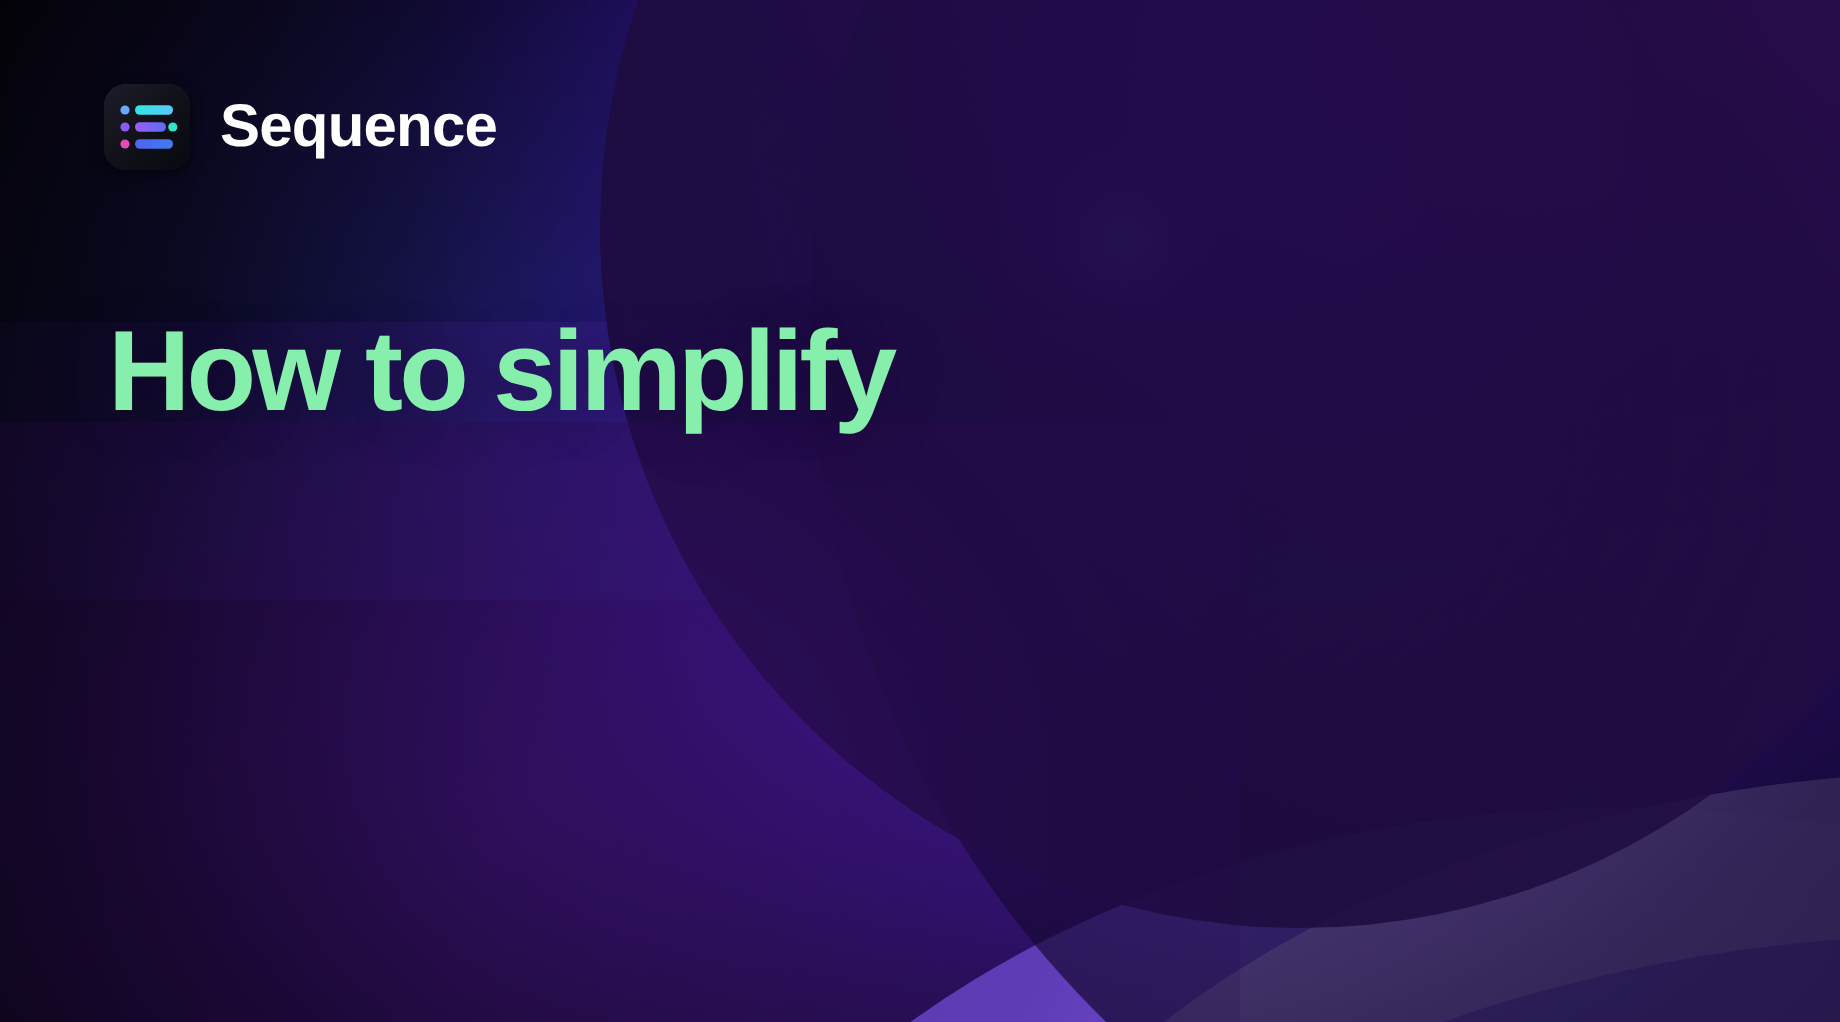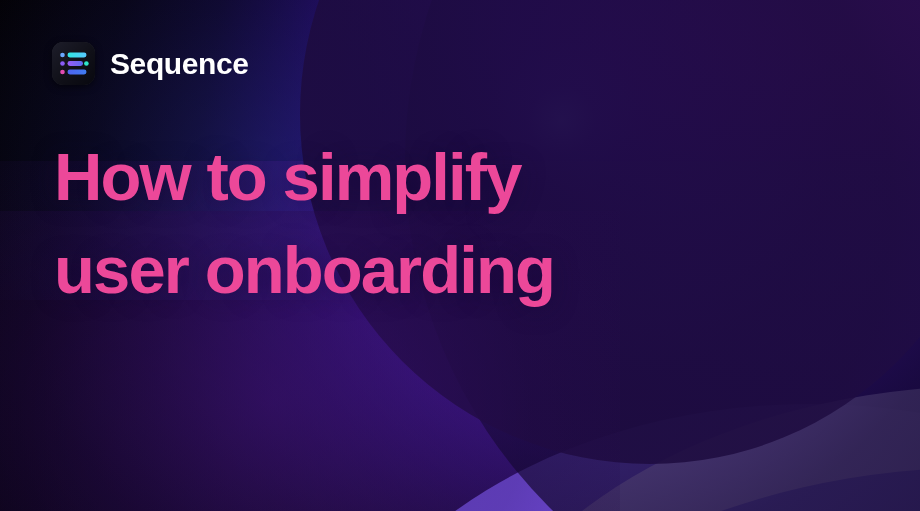--- a/index.html
+++ b/index.html
@@ -170,24 +170,24 @@
     font-size: 30px;
     font-weight: 700;
     letter-spacing: -0.4px;
     line-height: 1;
     white-space: nowrap;
   }
 
   #headline {
     position: absolute;
     left: 54px;
-    top: 130px;
+    top: 140px;
     margin: 0;
-    color: #ec4899;
-    font-size: 67px;
+    color: #86efac;
+    font-size: 57px;
     font-weight: 700;
     line-height: 93px;
     letter-spacing: -1.9px;
     white-space: nowrap;
     text-shadow: 0 2px 26px rgba(20,4,48,0.42);
   }
   #headline .hl-line { display: block; }
 </style>
 </head>
 <body>
@@ -240,17 +240,16 @@
         <circle cx="34.4" cy="21.5" r="2.3" fill="#2ee6c8"></circle>
 
         <circle cx="10.5" cy="30" r="2.3" fill="#e24bb0"></circle>
         <rect x="15.5" y="27.6" width="19" height="4.8" rx="2.4" fill="url(#gBar3)"></rect>
       </svg>
       <span id="brand-name">Sequence</span>
     </div>
 
     <h1 id="headline">
       <span class="hl-line">How to simplify</span>
-      <span class="hl-line">user onboarding</span>
     </h1>
 
   </div>
 </div>
 
 </body></html>

